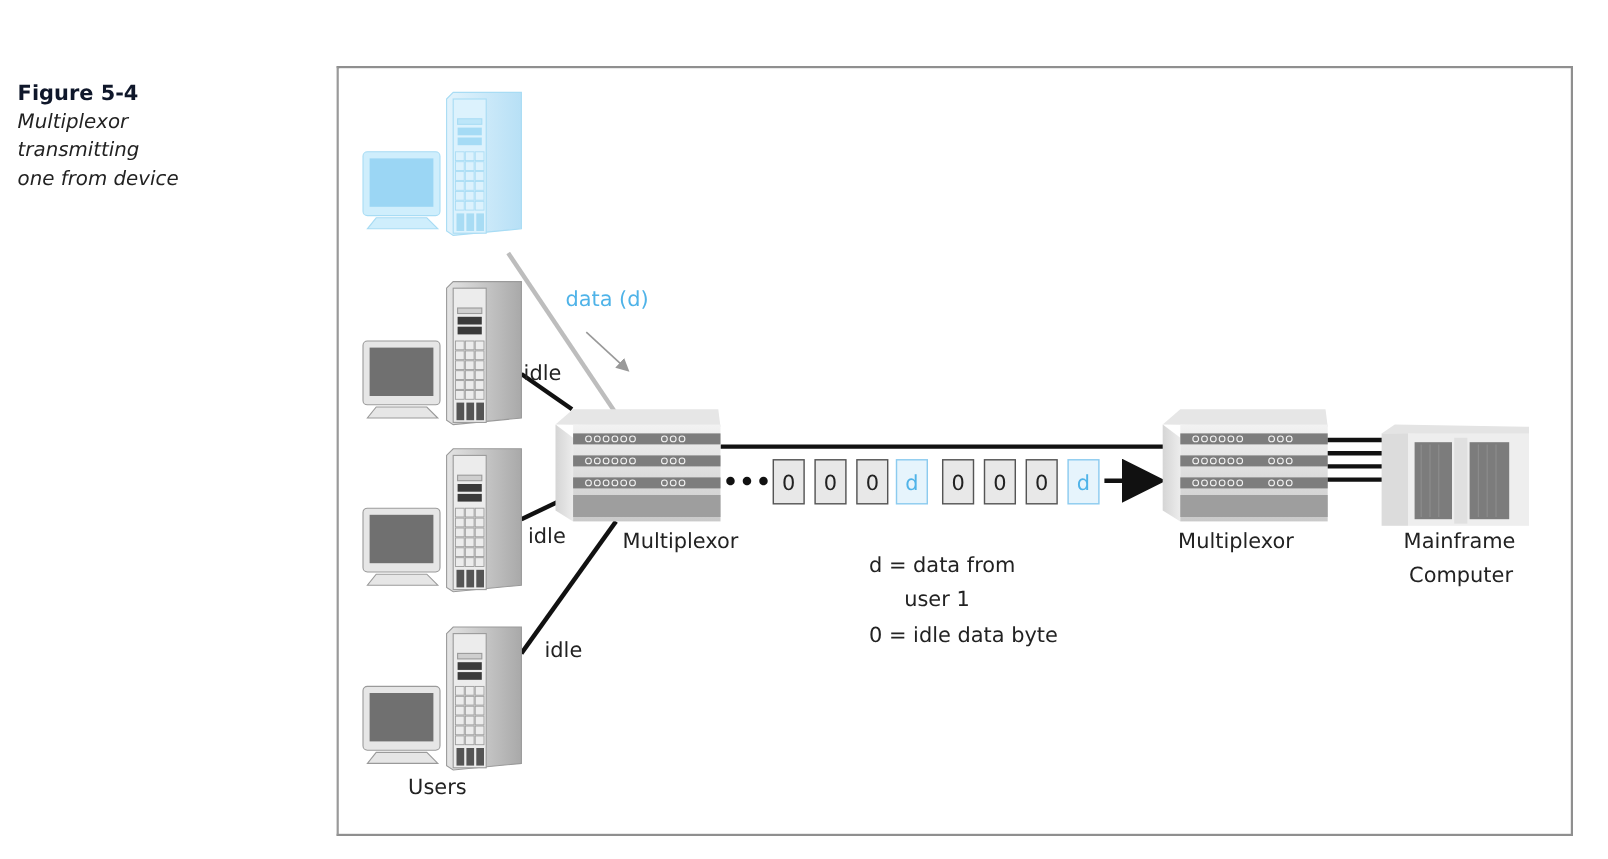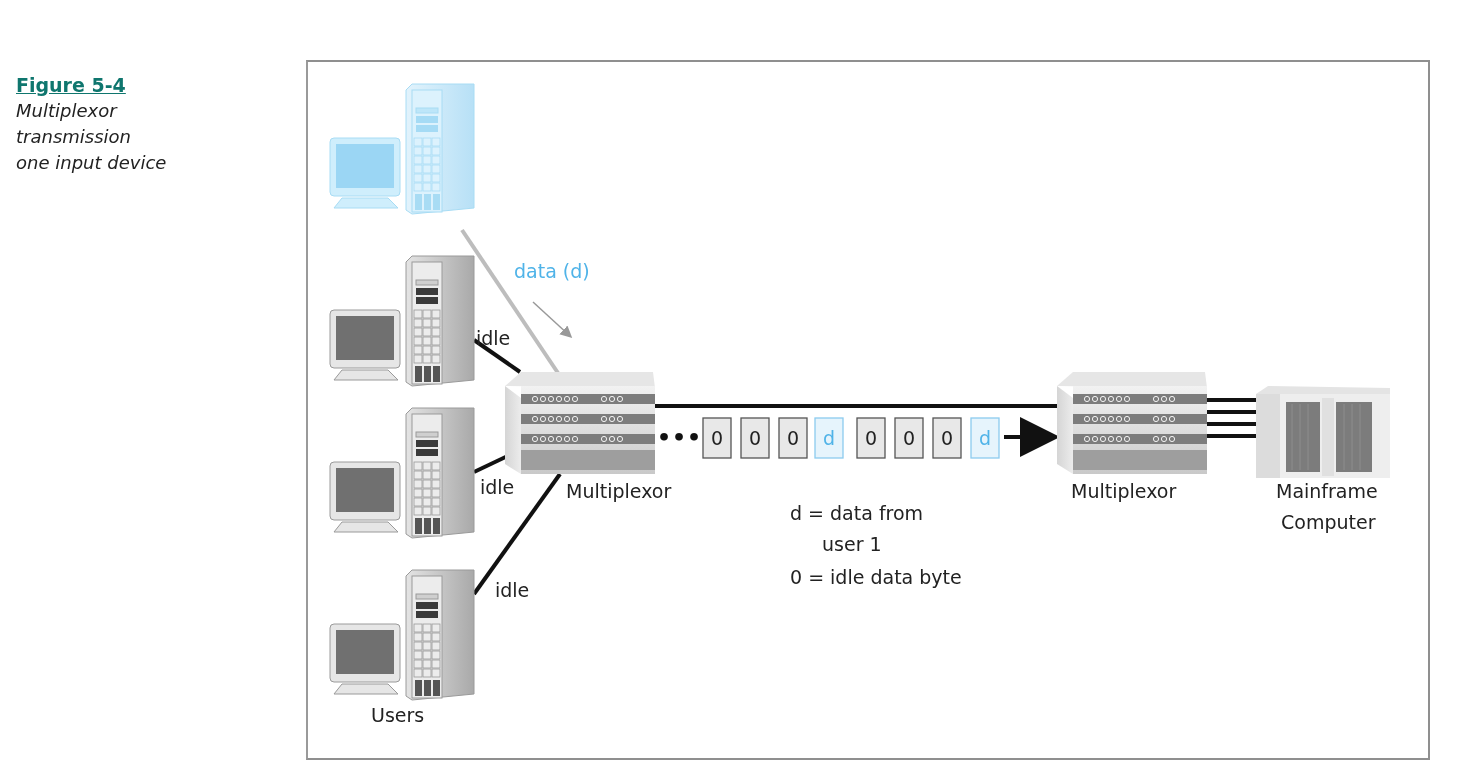--- a/index.html
+++ b/index.html
@@ -1,33 +1,33 @@
 <!DOCTYPE html>
 <html><head>
 <meta charset="utf-8">
 <style>
   html, body { margin: 0; padding: 0; background: #ffffff; }
   body { width: 1462px; height: 781px; position: relative; overflow: hidden; font-family: "DejaVu Sans", sans-serif; }
   .caption { position: absolute; left: 16px; top: 72px; width: 240px; }
-  .fig-num { color: #0f766e; font-weight: bold; font-size: 19px; line-height: 26px; text-decoration: underline; }
+  .fig-num { color: #0f172a; font-weight: bold; font-size: 19px; line-height: 26px; }
   .fig-desc { color: #222; font-style: italic; font-size: 18px; line-height: 26px; }
   .frame { position: absolute; left: 306px; top: 60px; width: 1124px; height: 700px; border: 2px solid #8f8f8f; border-left-color:#9a9a9a; background: #fff; box-sizing: border-box; }
   svg { position: absolute; left: 0; top: 0; }
   .lbl { font-family: "DejaVu Sans", sans-serif; font-size: 19px; fill: #222; }
   .lbl-blue { fill: #4fb3e8; }
   .cell-txt { font-family: "DejaVu Sans", sans-serif; font-size: 19px; text-anchor: middle; }
 </style>
 </head>
 <body>
 
 <div class="caption">
   <div class="fig-num">Figure 5-4</div>
   <div class="fig-desc">Multiplexor</div>
-  <div class="fig-desc">transmission</div>
-  <div class="fig-desc">one input device</div>
+  <div class="fig-desc">transmitting</div>
+  <div class="fig-desc">one from device</div>
 </div>
 
 <div class="frame"></div>
 
 <svg width="1462" height="781">
   <defs>
     <linearGradient id="gTowerGray" x1="0" x2="1">
       <stop offset="0" stop-color="#e4e4e4"></stop>
         <stop offset="1" stop-color="#a9a9a9"></stop>
     </linearGradient>

